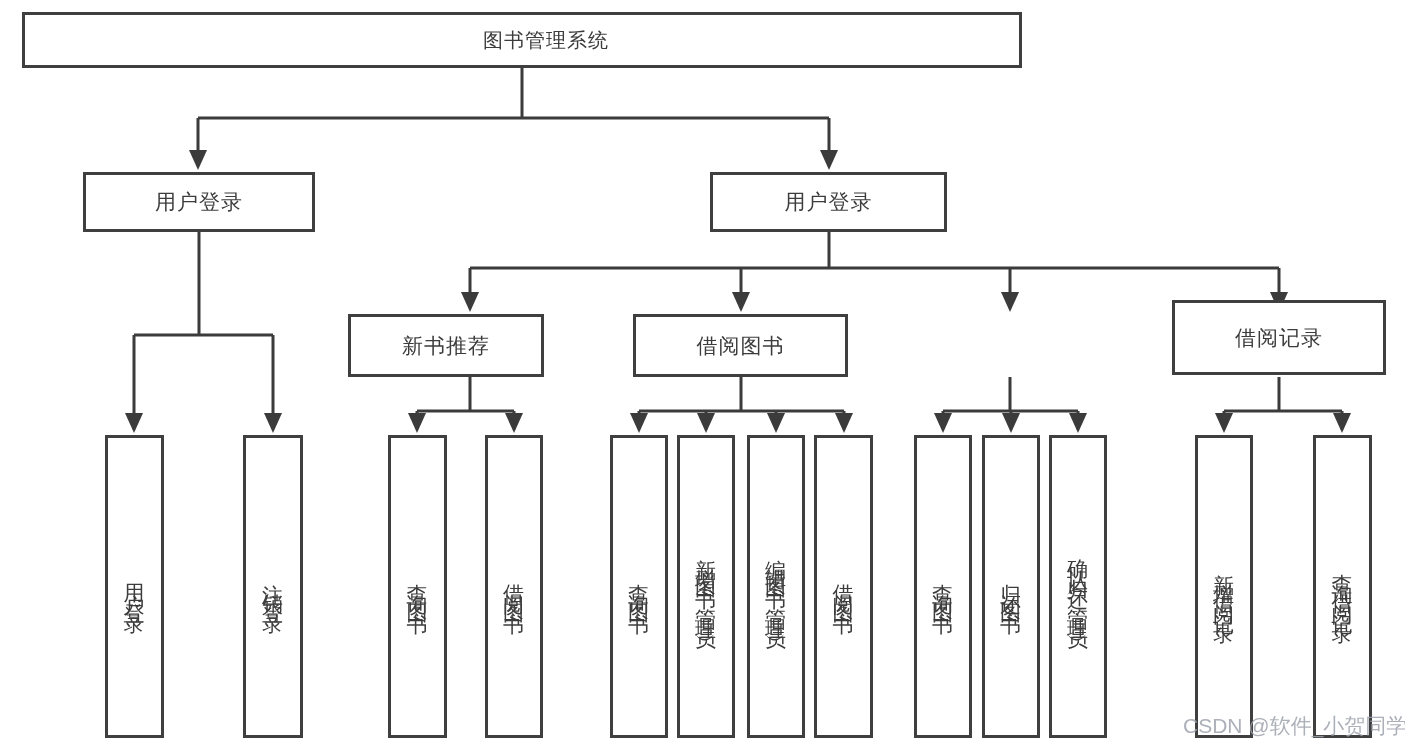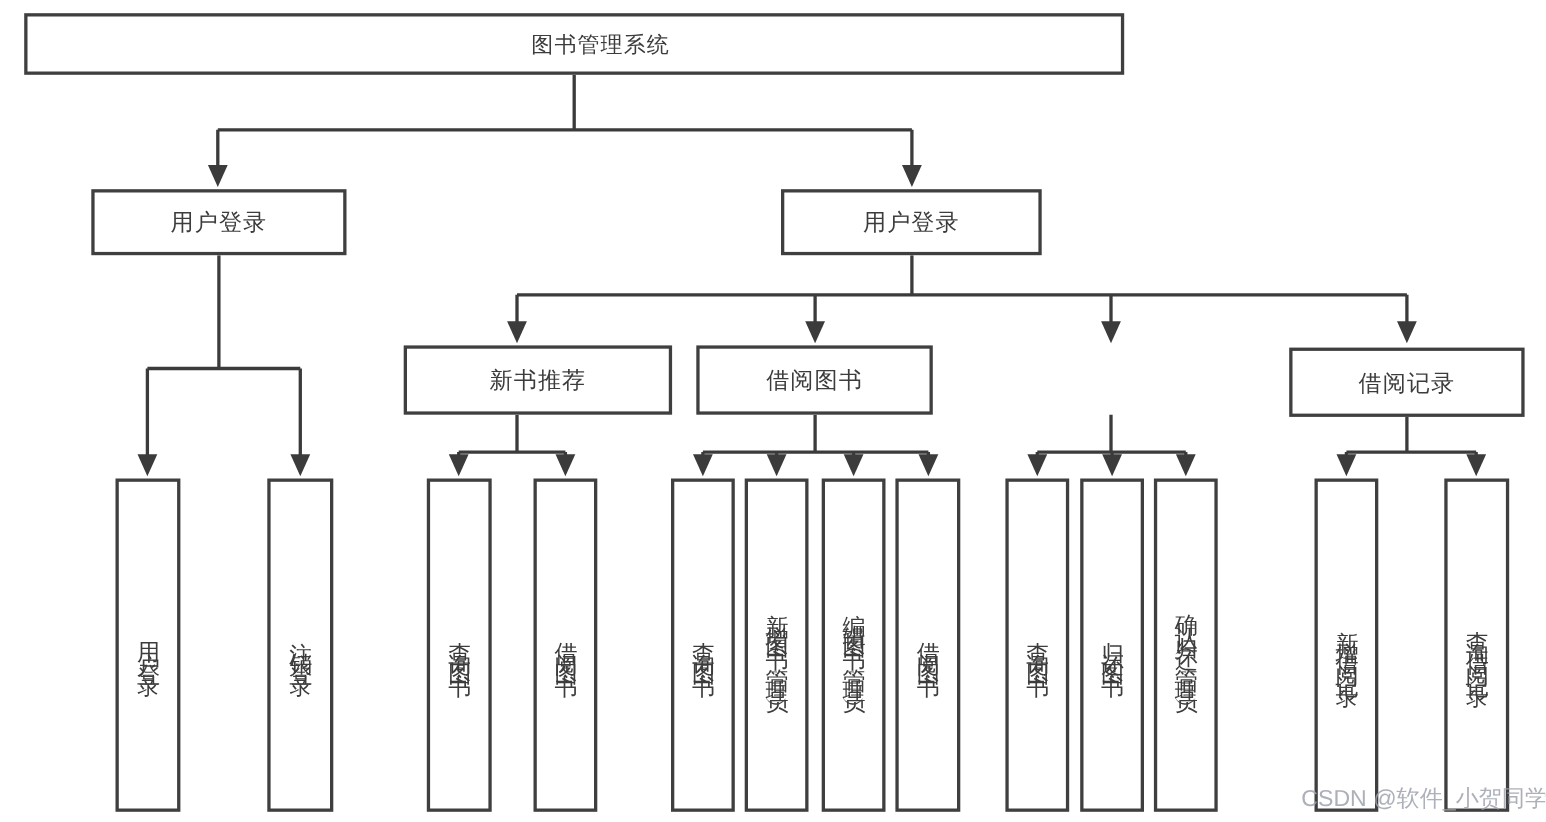--- a/index.html
+++ b/index.html
@@ -101,23 +101,23 @@
       <polygon points="1215,413 1233,413 1224,433"></polygon>
       <polygon points="1333,413 1351,413 1342,433"></polygon>
     </g>
   </svg>
 
   <div class="box root" style="left:22px; top:12px; width:1000px; height:56px;">图书管理系统</div>
 
   <div class="box" style="left:83px; top:172px; width:232px; height:60px;">用户登录</div>
   <div class="box" style="left:710px; top:172px; width:237px; height:60px;">用户登录</div>
 
-  <div class="box" style="left:367px; top:314px; width:244px; height:63px;">新书推荐</div>
+  <div class="box" style="left:348px; top:314px; width:196px; height:63px;">新书推荐</div>
   <div class="box" style="left:633px; top:314px; width:215px; height:63px;">借阅图书</div>
-  <div class="box" style="left:1172px; top:316px; width:214px; height:63px;">借阅记录</div>
+  <div class="box" style="left:1172px; top:300px; width:214px; height:75px;">借阅记录</div>
 
   <div class="vleaf" style="left:105px; top:435px; width:59px; height:303px;">
     <span>用户登录</span>
   </div>
   <div class="vleaf" style="left:243px; top:435px; width:60px; height:303px;">
     <span>注销登录</span>
   </div>
 
   <div class="vleaf" style="left:388px; top:435px; width:59px; height:303px;">
     <span>查询图书</span>

